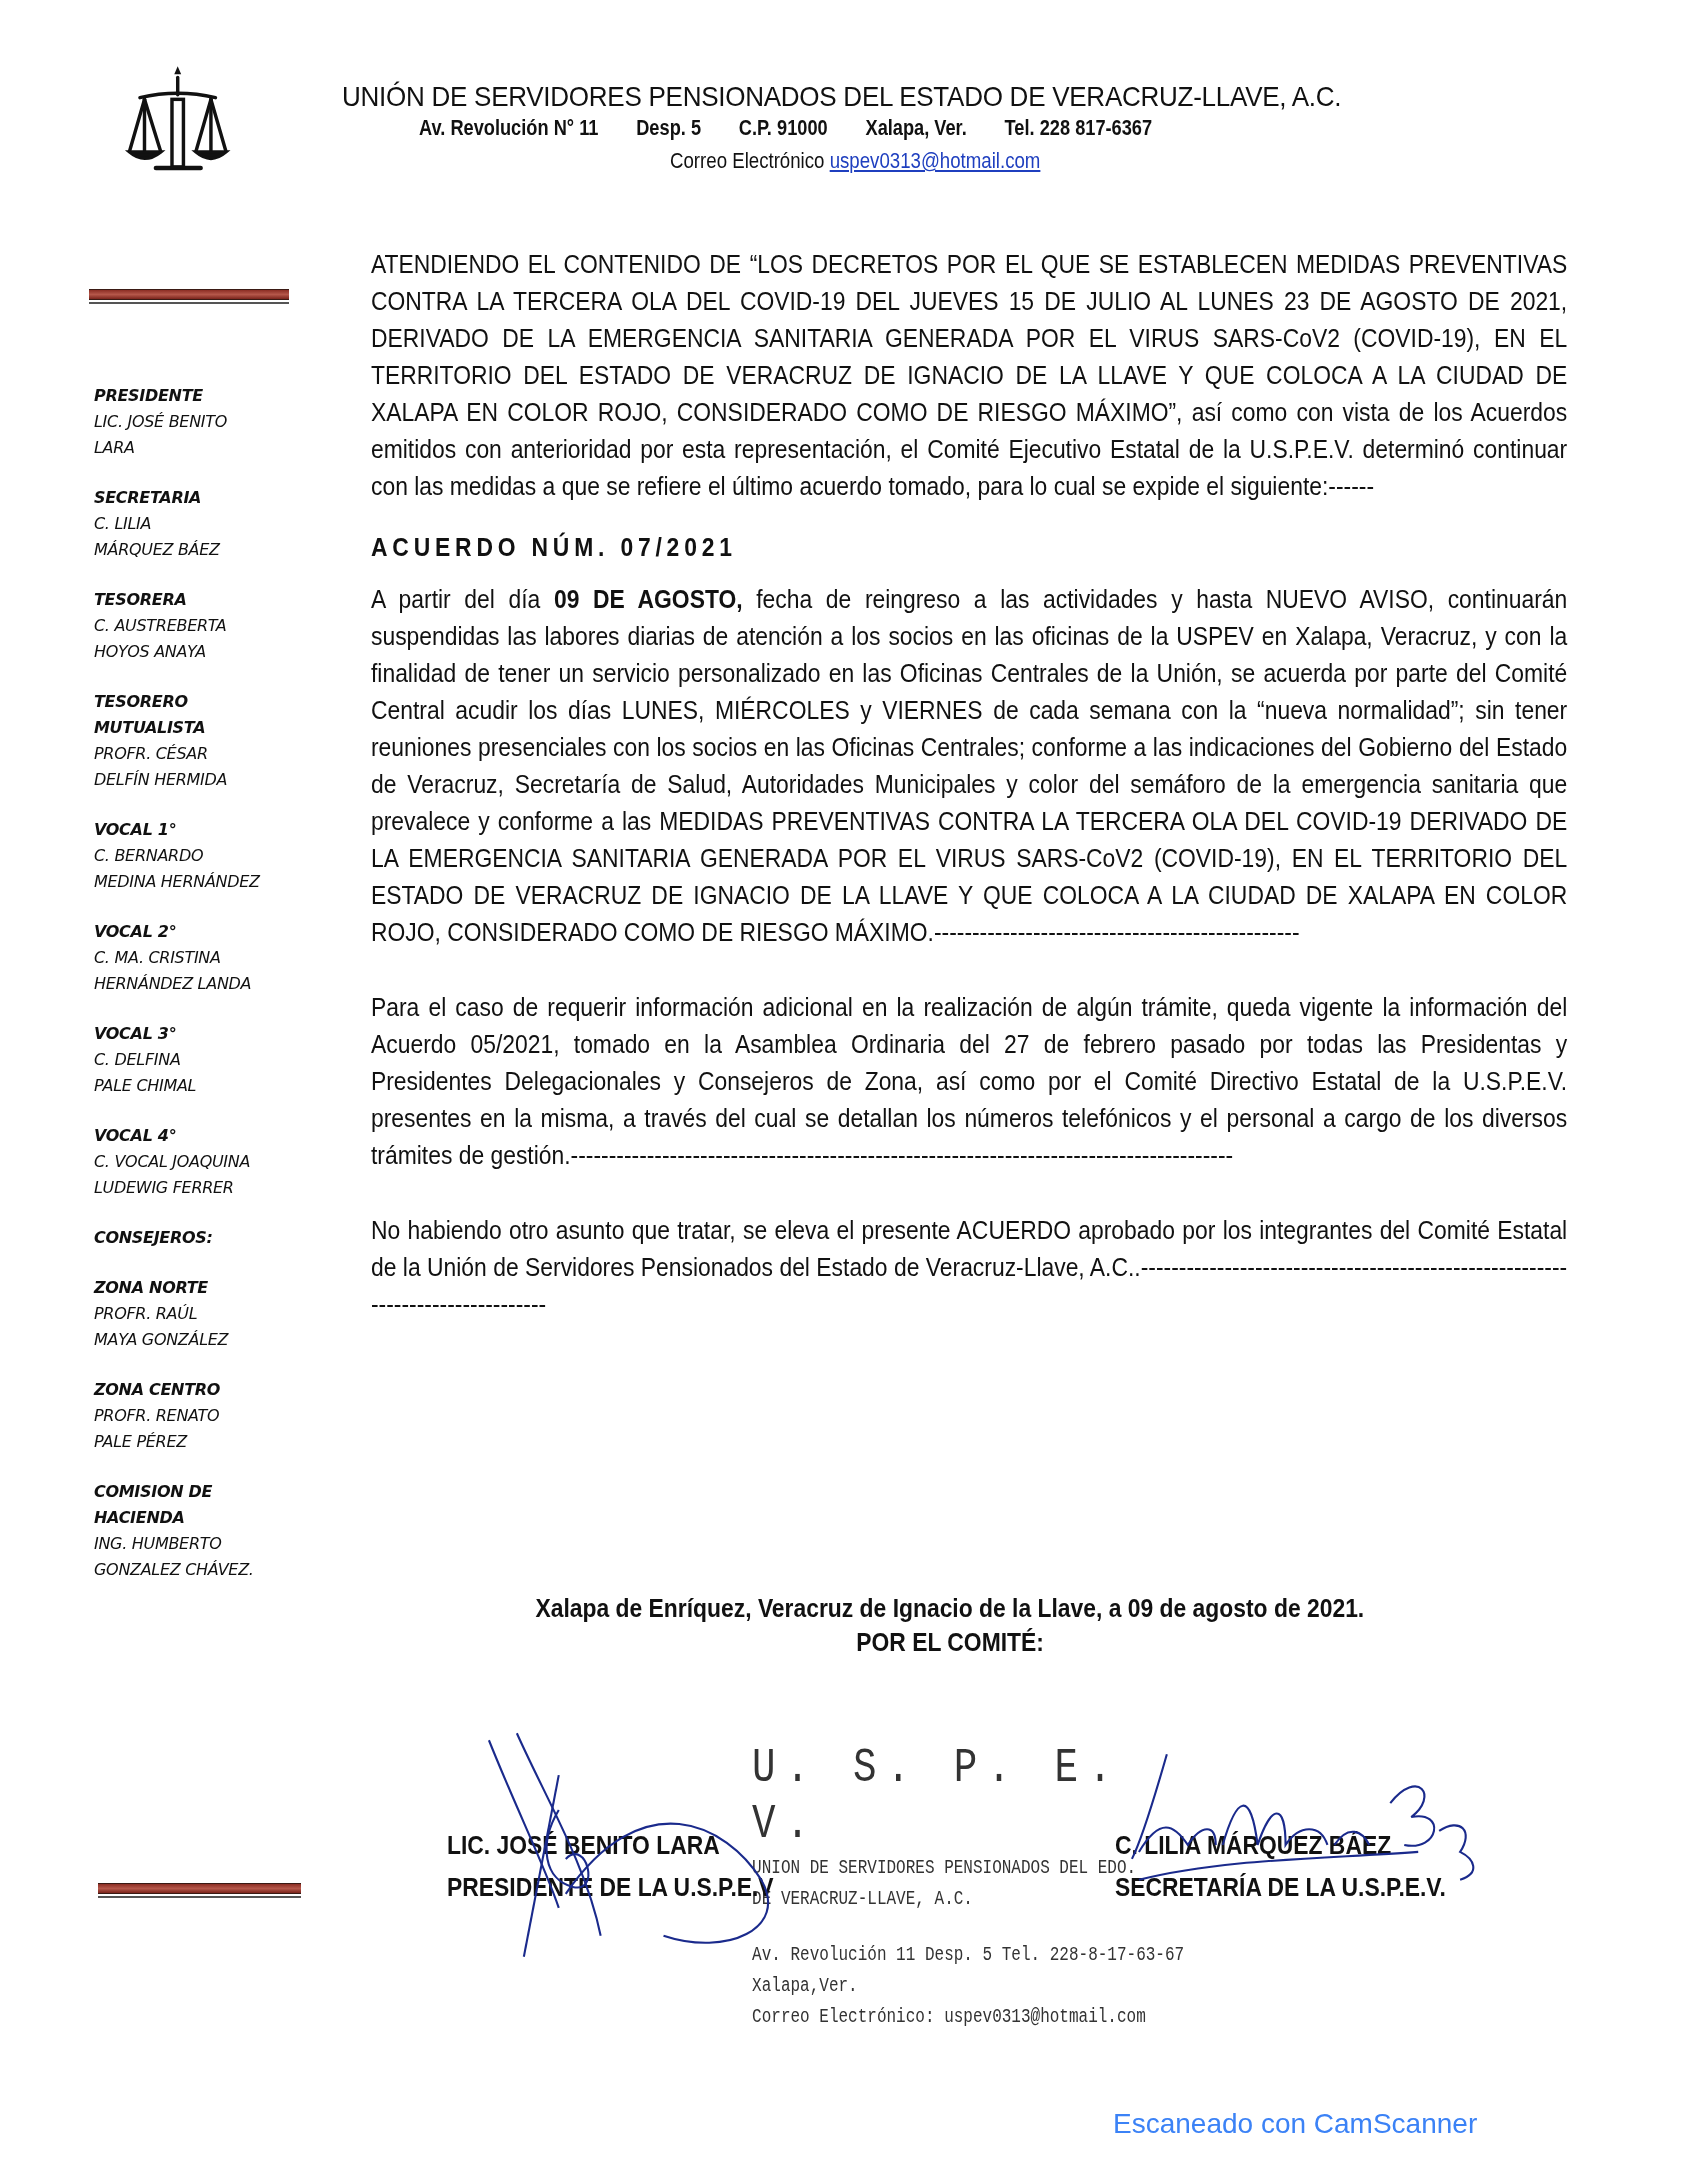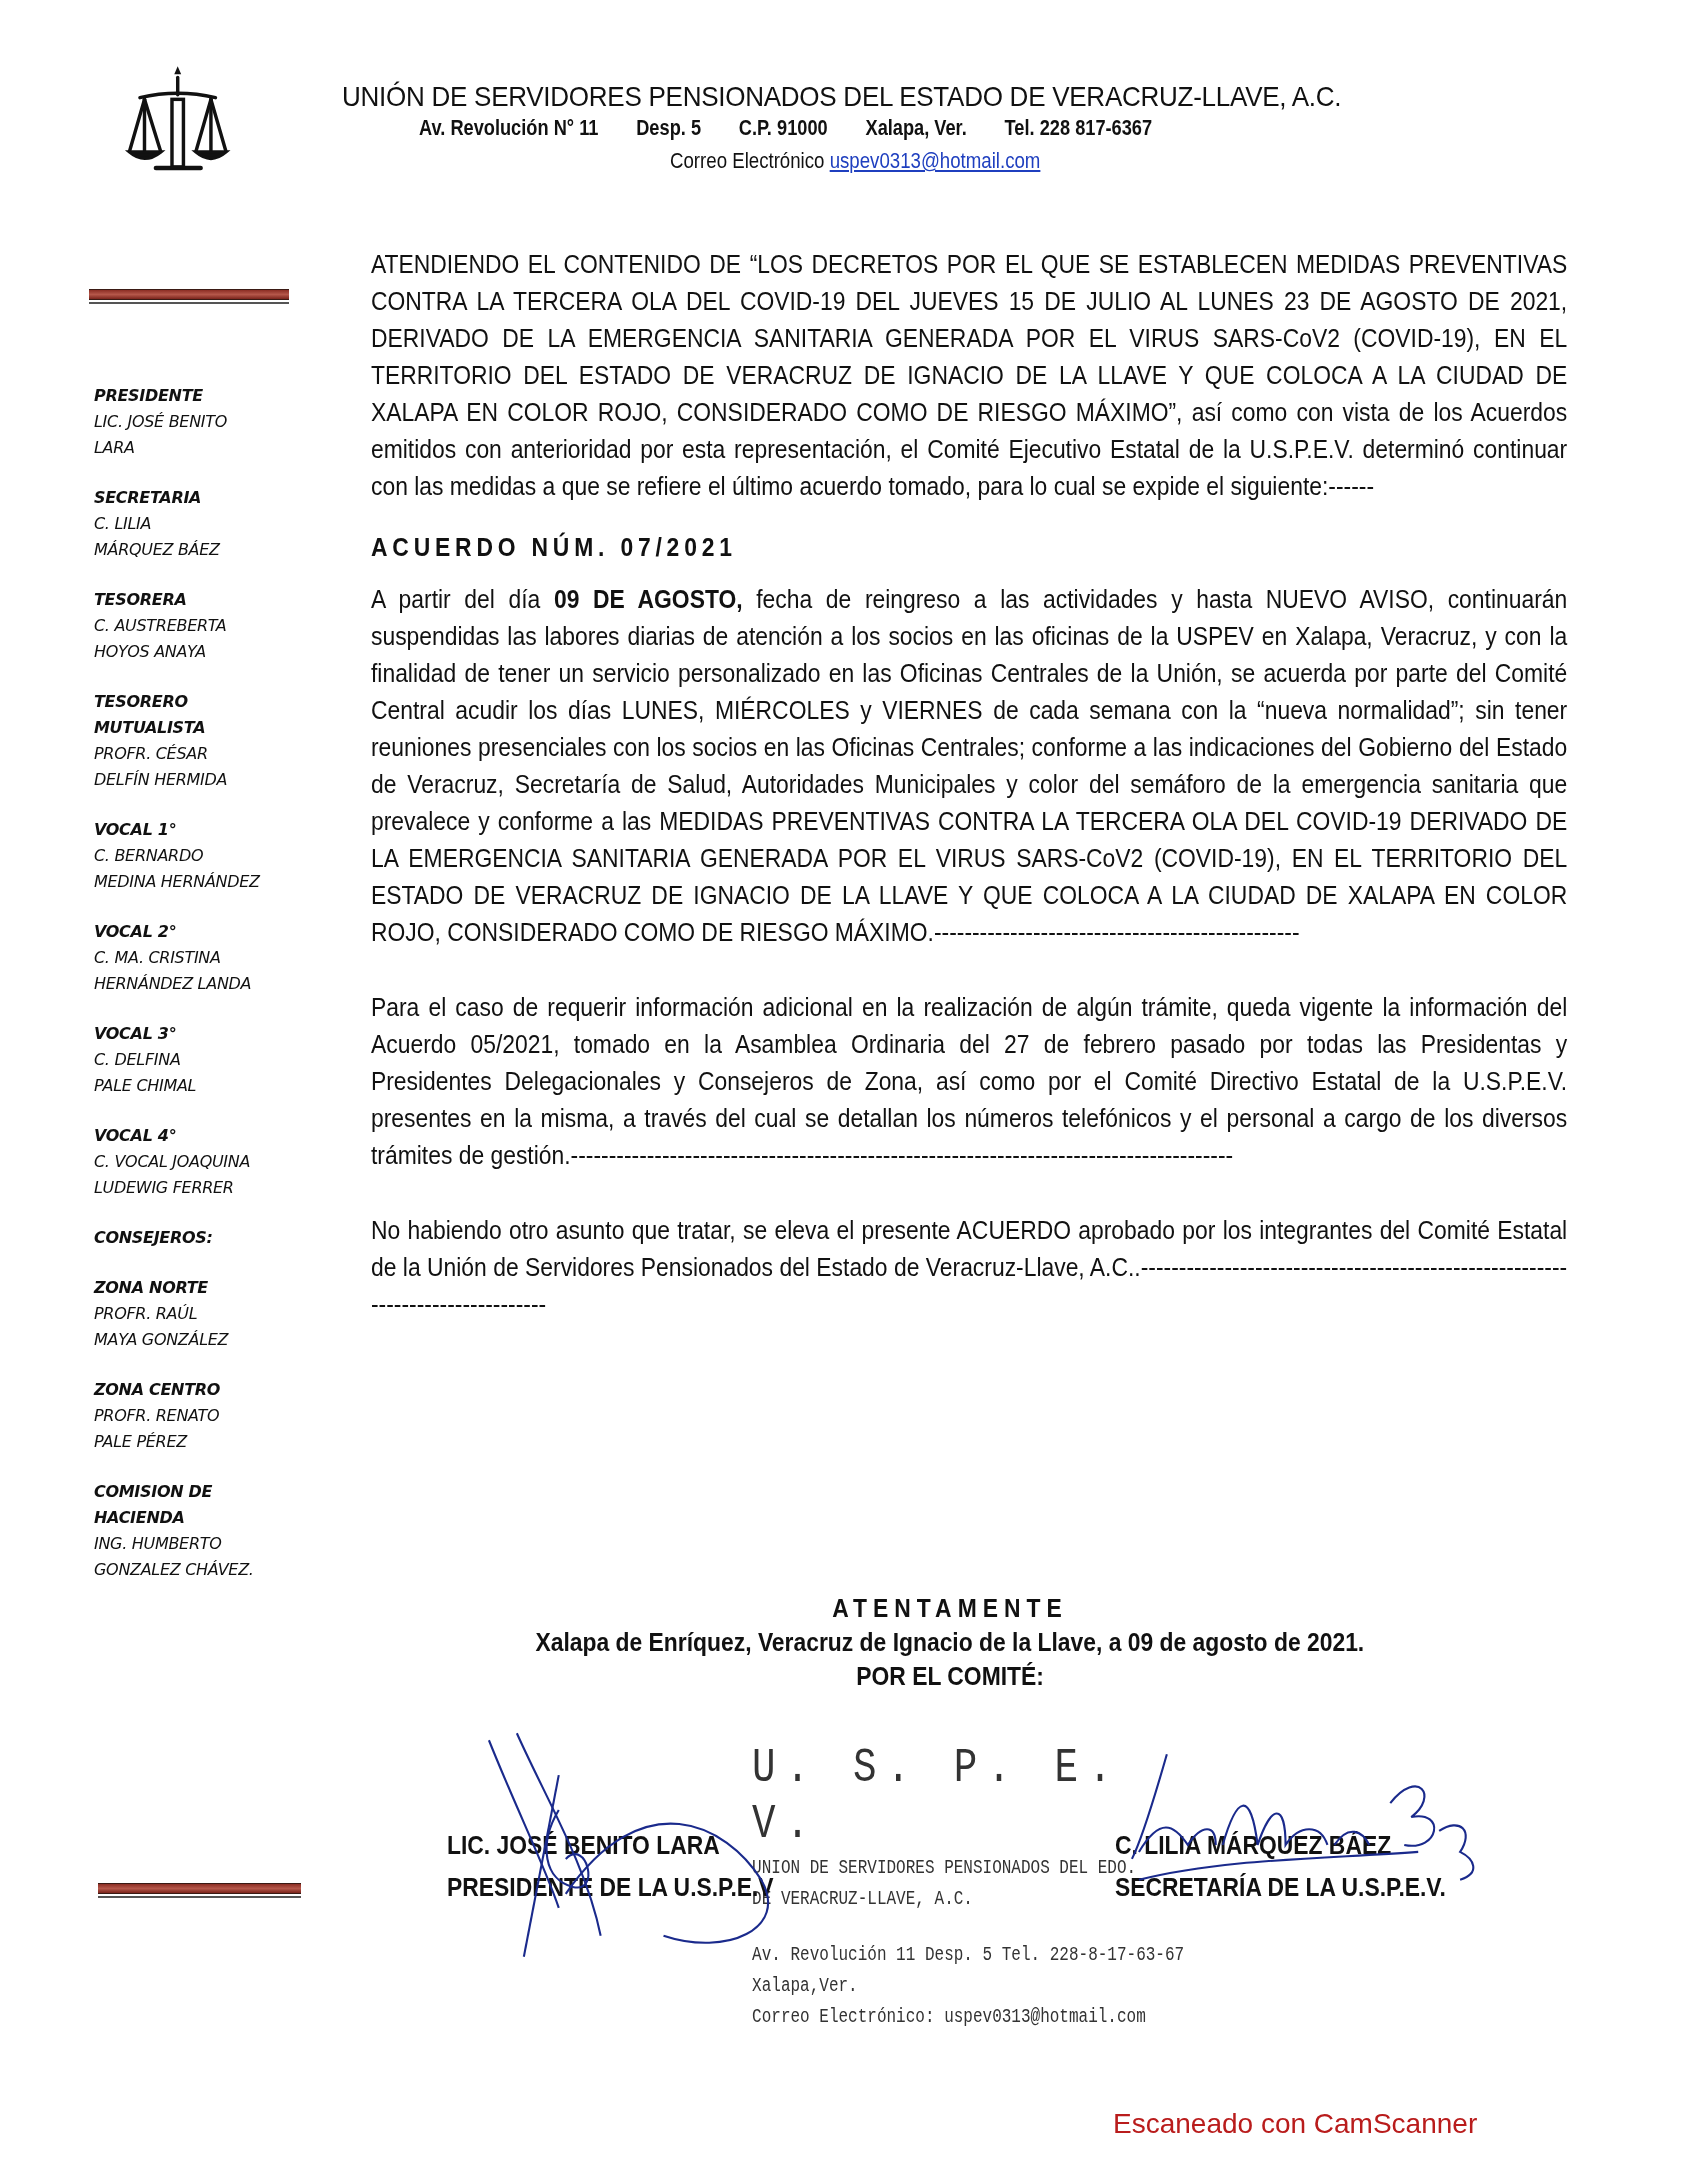--- a/index.html
+++ b/index.html
@@ -82,21 +82,21 @@
   .signer {
     font-family: "Liberation Sans", sans-serif; font-weight: bold; font-size: 26.6px; line-height: 42px;
     white-space: nowrap; transform: scaleX(0.86); transform-origin: left top;
   }
   .signer-left { left: 447px; top: 1824px; }
   .signer-right { left: 1115px; top: 1824px; }
 
   .sig { pointer-events: none; }
 
   .footer-note {
-    left: 1113px; top: 2108px; font-family: "Liberation Sans", sans-serif; font-size: 28px; color: #b91c1c;
+    left: 1113px; top: 2108px; font-family: "Liberation Sans", sans-serif; font-size: 28px; color: #3b82f6;
   }
 </style>
 </head>
 <body>
 
 <svg class="abs logo" viewBox="0 0 220 230">
   <g fill="none" stroke="#111" stroke-width="6" stroke-linecap="round">
     <path d="M106 20 L106 50"></path>
     <path d="M40 55 Q106 40 172 55"></path>
     <path d="M48 58 L22 148"></path>
@@ -195,21 +195,20 @@
     <p class="heading">ACUERDO NÚM. 07/2021</p>
     <p><span>A partir del día </span><span class="bold">09 DE AGOSTO,</span><span> fecha de reingreso a las actividades y hasta NUEVO AVISO, continuarán suspendidas las labores diarias de atención a los socios en las oficinas de la USPEV en Xalapa, Veracruz, y con la finalidad de tener un servicio personalizado en las Oficinas Centrales de la Unión, se acuerda por parte del Comité Central acudir los días LUNES, MIÉRCOLES y VIERNES de cada semana con la “nueva normalidad”; sin tener reuniones presenciales con los socios en las Oficinas Centrales; conforme a las indicaciones del Gobierno del Estado de Veracruz, Secretaría de Salud, Autoridades Municipales y color del semáforo de la emergencia sanitaria que prevalece y conforme a las MEDIDAS PREVENTIVAS CONTRA LA TERCERA OLA DEL COVID-19 DERIVADO DE LA EMERGENCIA SANITARIA GENERADA POR EL VIRUS SARS-CoV2 (COVID-19), EN EL TERRITORIO DEL ESTADO DE VERACRUZ DE IGNACIO DE LA LLAVE Y QUE COLOCA A LA CIUDAD DE XALAPA EN COLOR ROJO, CONSIDERADO COMO DE RIESGO MÁXIMO.------------------------------------------------</span></p>
     <div class="gap"></div>
     <p>Para el caso de requerir información adicional en la realización de algún trámite, queda vigente la información del Acuerdo 05/2021, tomado en la Asamblea Ordinaria del 27 de febrero pasado por todas las Presidentas y Presidentes Delegacionales y Consejeros de Zona, así como por el Comité Directivo Estatal de la U.S.P.E.V. presentes en la misma, a través del cual se detallan los números telefónicos y el personal a cargo de los diversos trámites de gestión.---------------------------------------------------------------------------------------</p>
     <div class="gap"></div>
     <p>No habiendo otro asunto que tratar, se eleva el presente ACUERDO aprobado por los integrantes del Comité Estatal de la Unión de Servidores Pensionados del Estado de Veracruz-Llave, A.C..-------------------------------------------------------------------------------</p>
   </div>
 </div>
 
 <div class="abs closing">
-  <div><span class="c-inner spaced">ATENTAMENTE</span></div>
   <div><span class="c-inner">Xalapa de Enríquez, Veracruz de Ignacio de la Llave, a 09 de agosto de 2021.</span></div>
   <div><span class="c-inner">POR EL COMITÉ:</span></div>
 </div>
 
 <div class="abs stamp">
   <span class="big">U. S. P. E. V.</span>
   <span class="small">UNION DE SERVIDORES PENSIONADOS DEL EDO.</span>
   <span class="small">DE VERACRUZ-LLAVE, A.C.</span>
   <span class="small" style="margin-top:25px">Av. Revolución 11 Desp. 5 Tel. 228-8-17-63-67</span>
   <span class="small">Xalapa,Ver.</span>

